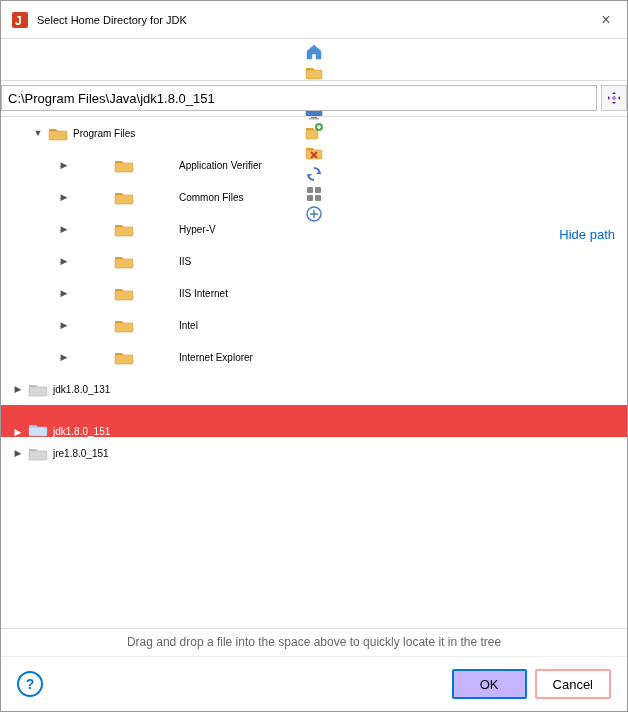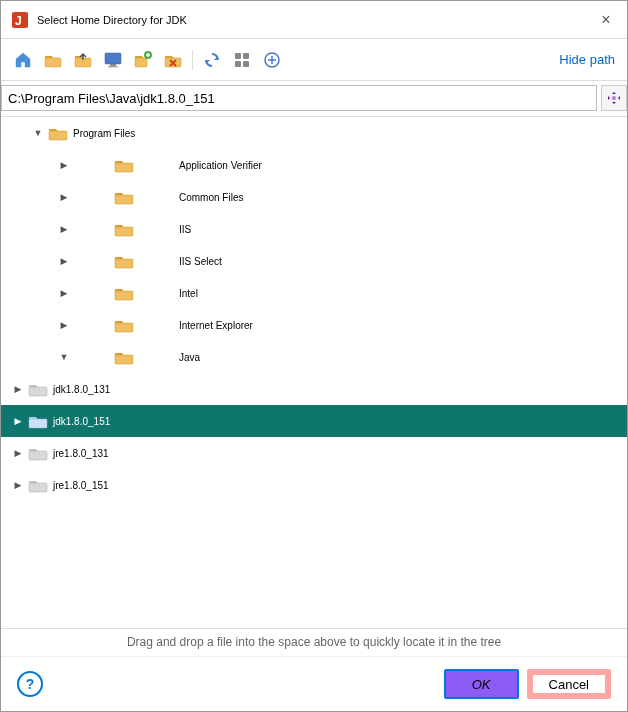--- a/index.html
+++ b/index.html
@@ -58,20 +58,21 @@
       font-size: 16px;
       border-radius: 2px;
     }
     .toolbar {
       display: flex;
       align-items: center;
       padding: 4px 8px;
       border-bottom: 1px solid #ddd;
       gap: 2px;
       height: 42px;
+      flex-direction: column;
     }
     .toolbar-icon {
       width: 28px;
       height: 28px;
       display: flex;
       align-items: center;
       justify-content: center;
       cursor: pointer;
       border-radius: 3px;
       color: #555;
@@ -129,21 +130,21 @@
     .tree-container::-webkit-scrollbar-track { background: #f0f0f0; }
     .tree-container::-webkit-scrollbar-thumb { background: #c0c0c0; border: 1px solid #aaa; }
     .tree-item {
       display: flex;
       align-items: center;
       height: 32px;
       padding-left: 8px;
       cursor: pointer;
       white-space: nowrap;
     }
-    .tree-item.selected { background: #0f766e; color: #fff; }
+    .tree-item.selected { background: #ef4444; color: #fff; align-items: flex-end; }
     .tree-item.selected .folder-icon { color: #fff; }
     .tree-item.selected .chevron { color: #fff; }
     .chevron {
       width: 18px;
       display: inline-flex;
       align-items: center;
       justify-content: center;
       color: #555;
       font-size: 10px;
       flex-shrink: 0;
@@ -190,32 +191,31 @@
       align-items: center;
       justify-content: center;
       font-weight: bold;
       font-size: 14px;
       cursor: pointer;
     }
     .footer-spacer { flex: 1; }
     .footer-btn {
       height: 30px;
       min-width: 75px;
-      border: 6px solid #fca5a5;
+      border: 2px solid #fca5a5;
       background: #ffffff;
       color: #000;
       font-size: 13px;
       cursor: pointer;
       padding: 0 16px;
       border-radius: 2px;
     }
     .footer-btn.primary {
-      background: #8b5cf6;
+      background: #c4b5fd;
       border: 2px solid #0078d7;
-      font-style: italic;
     }
   </style>
 </head>
 <body>
 
 <div class="dialog">
 
   <div class="title-bar">
     <div class="title-icon">
       <svg viewBox="0 0 18 18">
@@ -346,41 +346,51 @@
       <span class="folder-icon">
         <svg width="20" height="16" viewBox="0 0 20 16">
           <path d="M1 4h7l1.5 2H1z" fill="#e0a030"></path>
           <rect x="1" y="6" width="18" height="9" rx="1" fill="#f0c060" stroke="#d09030" stroke-width="0.5"></rect>
         </svg>
       </span>
       <span class="item-label">Common Files</span>
     </div>
 
 
+    <div class="tree-item indent-2">
+      <span class="chevron closed"></span>
+      <span class="folder-icon">
+        <svg width="20" height="16" viewBox="0 0 20 16">
+          <path d="M1 4h7l1.5 2H1z" fill="#e0a030"></path>
+          <rect x="1" y="6" width="18" height="9" rx="1" fill="#f0c060" stroke="#d09030" stroke-width="0.5"></rect>
+        </svg>
+      </span>
+      <span class="item-label">Hyper-V</span>
+    </div>
 
     <div class="tree-item indent-2">
       <span class="chevron closed"></span>
       <span class="folder-icon">
         <svg width="20" height="16" viewBox="0 0 20 16">
           <path d="M1 4h7l1.5 2H1z" fill="#e0a030"></path>
           <rect x="1" y="6" width="18" height="9" rx="1" fill="#f0c060" stroke="#d09030" stroke-width="0.5"></rect>
         </svg>
       </span>
       <span class="item-label">IIS</span>
     </div>
 
     <div class="tree-item indent-2">
       <span class="chevron closed"></span>
       <span class="folder-icon">
         <svg width="20" height="16" viewBox="0 0 20 16">
           <path d="M1 4h7l1.5 2H1z" fill="#e0a030"></path>
           <rect x="1" y="6" width="18" height="9" rx="1" fill="#f0c060" stroke="#d09030" stroke-width="0.5"></rect>
         </svg>
       </span>
-      <span class="item-label">IIS Select</span>
+      <span class="item-label">IIS Internet</span>
     </div>
 
     <div class="tree-item indent-2">
       <span class="chevron closed"></span>
       <span class="folder-icon">
         <svg width="20" height="16" viewBox="0 0 20 16">
           <path d="M1 4h7l1.5 2H1z" fill="#e0a030"></path>
           <rect x="1" y="6" width="18" height="9" rx="1" fill="#f0c060" stroke="#d09030" stroke-width="0.5"></rect>
         </svg>
       </span>
@@ -391,30 +401,20 @@
       <span class="chevron closed"></span>
       <span class="folder-icon">
         <svg width="20" height="16" viewBox="0 0 20 16">
           <path d="M1 4h7l1.5 2H1z" fill="#e0a030"></path>
           <rect x="1" y="6" width="18" height="9" rx="1" fill="#f0c060" stroke="#d09030" stroke-width="0.5"></rect>
         </svg>
       </span>
       <span class="item-label">Internet Explorer</span>
     </div>
 
-    <div class="tree-item indent-2">
-      <span class="chevron open"></span>
-      <span class="folder-icon">
-        <svg width="20" height="16" viewBox="0 0 20 16">
-          <path d="M1 4h7l1.5 2H1z" fill="#e0a030"></path>
-          <rect x="1" y="6" width="18" height="9" rx="1" fill="#f0c060" stroke="#d09030" stroke-width="0.5"></rect>
-        </svg>
-      </span>
-      <span class="item-label">Java</span>
-    </div>
 
     <div class="tree-item indent-3">
       <span class="chevron closed"></span>
       <span class="folder-icon">
         <svg width="20" height="16" viewBox="0 0 20 16">
           <path d="M1 4h7l1.5 2H1z" fill="#c0c0c0"></path>
           <rect x="1" y="6" width="18" height="9" rx="1" fill="#d8d8d8" stroke="#aaa" stroke-width="0.5"></rect>
         </svg>
       </span>
       <span class="item-label">jdk1.8.0_131</span>
@@ -424,30 +424,20 @@
       <span class="chevron closed"></span>
       <span class="folder-icon">
         <svg width="20" height="16" viewBox="0 0 20 16">
           <path d="M1 4h7l1.5 2H1z" fill="#aaccee"></path>
           <rect x="1" y="6" width="18" height="9" rx="1" fill="#cce0f8" stroke="#9bbdd8" stroke-width="0.5"></rect>
         </svg>
       </span>
       <span class="item-label">jdk1.8.0_151</span>
     </div>
 
-    <div class="tree-item indent-3">
-      <span class="chevron closed"></span>
-      <span class="folder-icon">
-        <svg width="20" height="16" viewBox="0 0 20 16">
-          <path d="M1 4h7l1.5 2H1z" fill="#c0c0c0"></path>
-          <rect x="1" y="6" width="18" height="9" rx="1" fill="#d8d8d8" stroke="#aaa" stroke-width="0.5"></rect>
-        </svg>
-      </span>
-      <span class="item-label">jre1.8.0_131</span>
-    </div>
 
     <div class="tree-item indent-3">
       <span class="chevron closed"></span>
       <span class="folder-icon">
         <svg width="20" height="16" viewBox="0 0 20 16">
           <path d="M1 4h7l1.5 2H1z" fill="#c0c0c0"></path>
           <rect x="1" y="6" width="18" height="9" rx="1" fill="#d8d8d8" stroke="#aaa" stroke-width="0.5"></rect>
         </svg>
       </span>
       <span class="item-label">jre1.8.0_151</span>

